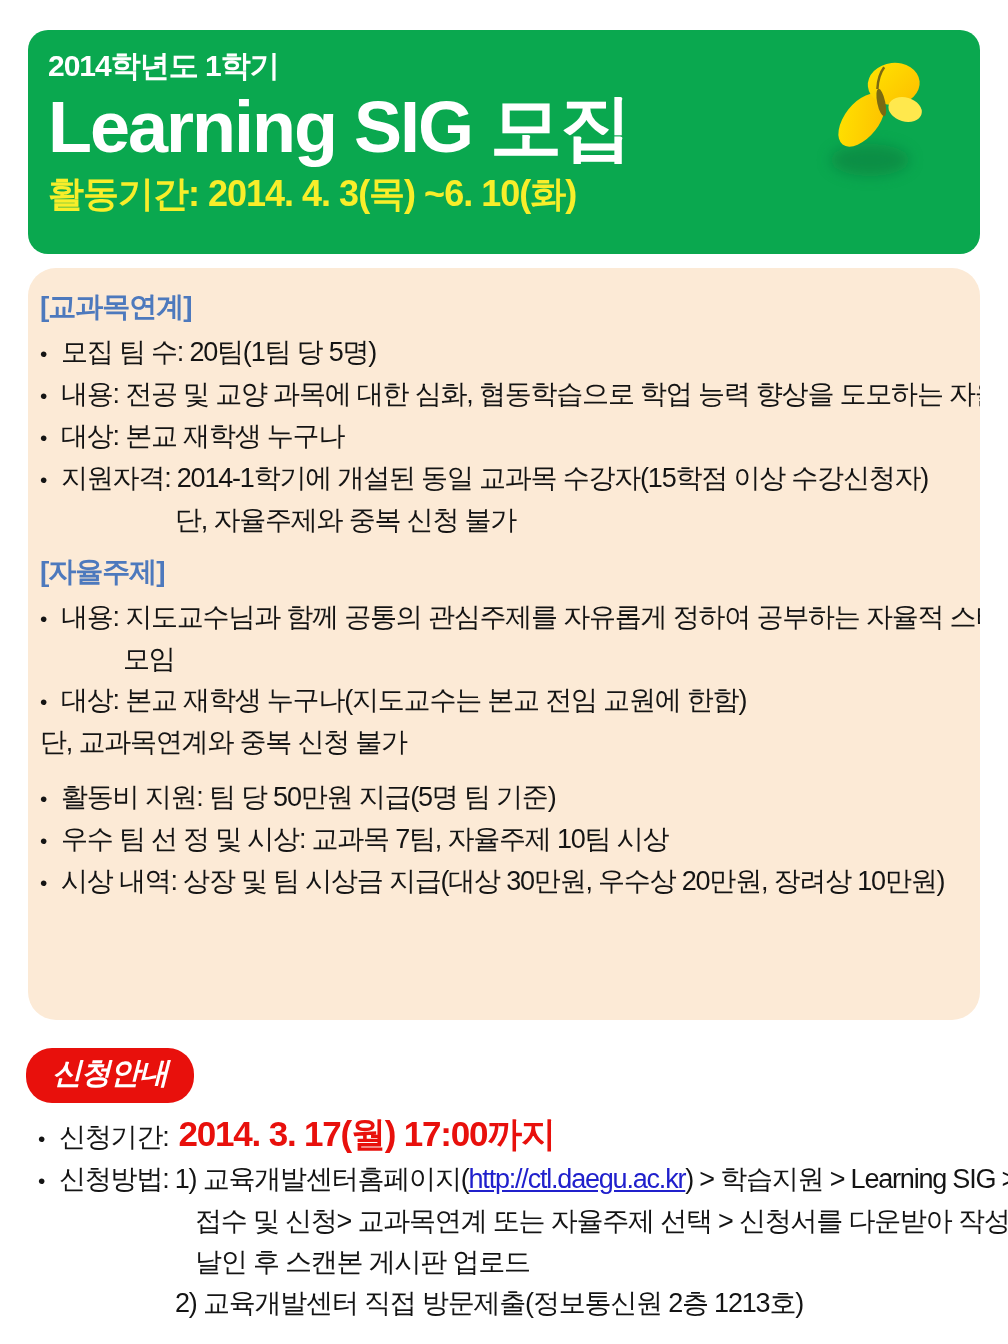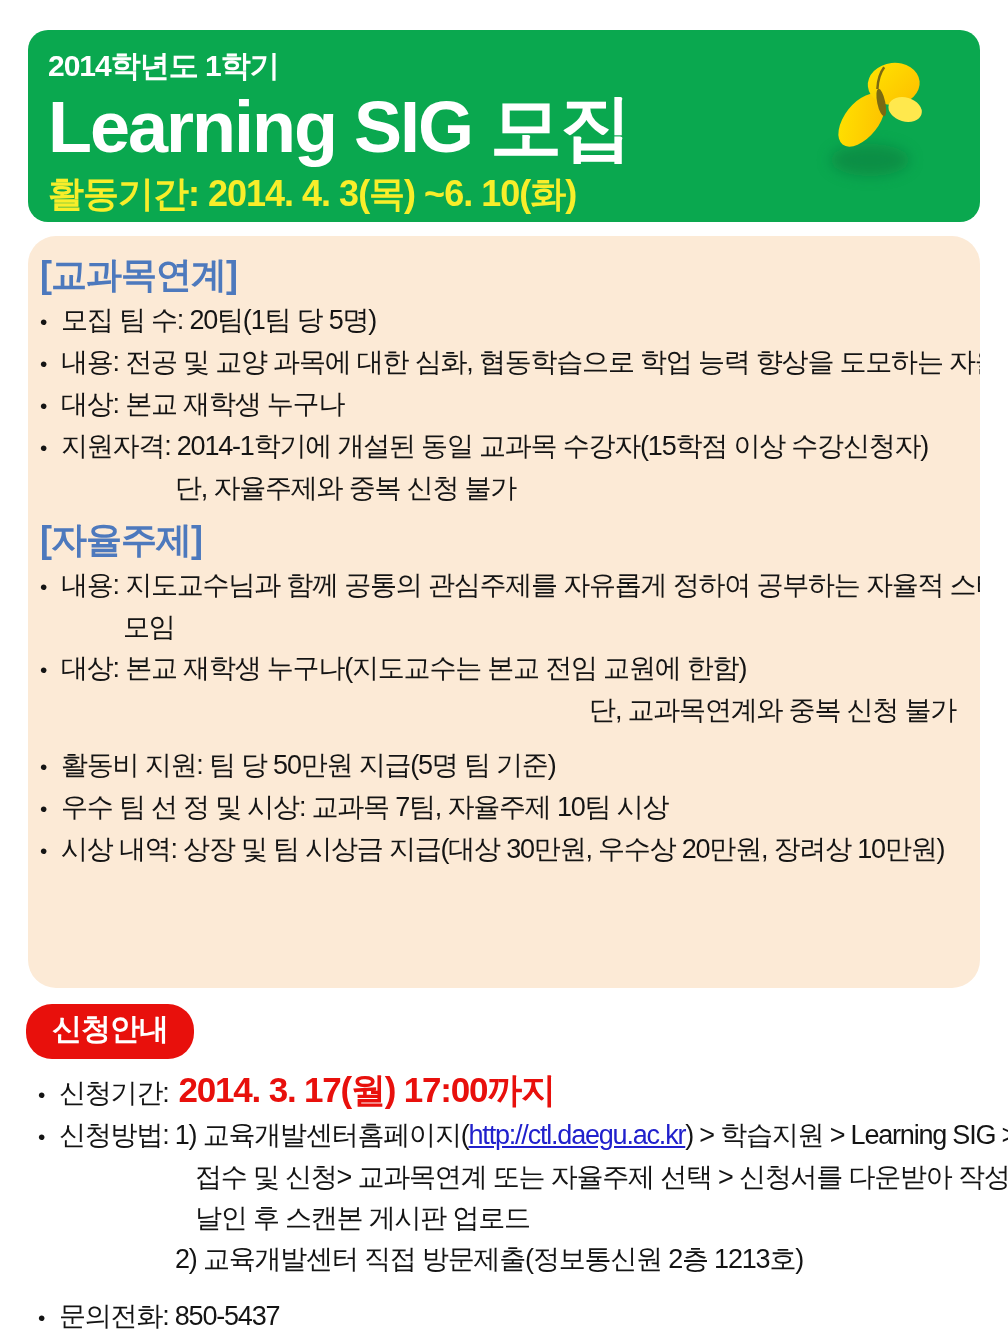--- a/index.html
+++ b/index.html
@@ -12,44 +12,44 @@
     --text:#141414;
   }
   *{box-sizing:border-box;}
   html,body{margin:0;padding:0;}
   body{
     width:1008px;height:1344px;overflow:hidden;background:#ffffff;
     font-family:"Liberation Sans","DejaVu Sans",sans-serif;color:var(--text);
   }
   
   .header{
-    position:relative;margin:30px 28px 0;height:192px;
+    position:relative;margin:30px 28px 0;height:224px;
     background:var(--green);border-radius:20px;padding:16px 24px 0 20px;
   }
   .header-sub{color:#fff;font-size:30px;font-weight:bold;letter-spacing:-1px;}
   .header-title{color:#fff;font-size:72px;font-weight:bold;letter-spacing:-2px;line-height:1.1;margin-top:1px;white-space:nowrap;}
   .header-period{color:var(--yellow);font-size:36px;font-weight:bold;letter-spacing:-1px;margin-top:3px;}
   .butterfly{position:absolute;top:14px;right:22px;width:150px;height:160px;}
   
   .info-box{
     margin:14px 28px 0;height:752px;background:var(--peach);
     border-radius:28px;padding:22px 24px 0 12px;overflow:hidden;
   }
   .sec{margin-bottom:14px;}
-  .sec-h{color:var(--blue);font-size:36px;font-weight:bold;letter-spacing:-1px;line-height:34px;margin:0 0 8px;}
+  .sec-h{color:var(--blue);font-size:28px;font-weight:bold;letter-spacing:-1px;line-height:34px;margin:0 0 8px;}
   .row{font-size:27px;line-height:41px;letter-spacing:-1.2px;white-space:nowrap;color:var(--text);}
   .dot{display:inline-block;width:21px;font-size:21px;color:var(--text);}
   .ml83{margin-left:83px;}
-  .ml105{text-align:right;}
+  .ml105{}
   .ml135{margin-left:135px;}
   
   .apply-badge{
-    display:inline-block;margin:16px 0 0 26px;background:var(--red);color:#fff;
+    display:inline-block;margin:28px 0 0 26px;background:var(--red);color:#fff;
     font-size:30px;font-weight:bold;letter-spacing:-1px;
-    padding:5px 26px 9px;border-radius:26px;
+    padding:5px 26px 9px;border-radius:26px;font-style:italic;
   }
   .footer{margin:10px 28px 0 38px;}
   .f-row{font-size:27px;line-height:41px;letter-spacing:-1.2px;white-space:nowrap;color:var(--text);}
   .period-value{color:var(--red);font-weight:bold;font-size:35px;margin-left:10px;}
   .f-link{color:var(--link);text-decoration:underline;cursor:pointer;}
   .f-cont2{margin-left:157px;}
   .f-cont4{margin-left:137px;}
   .f-contact{margin-top:16px;}
 </style>
 </head>

